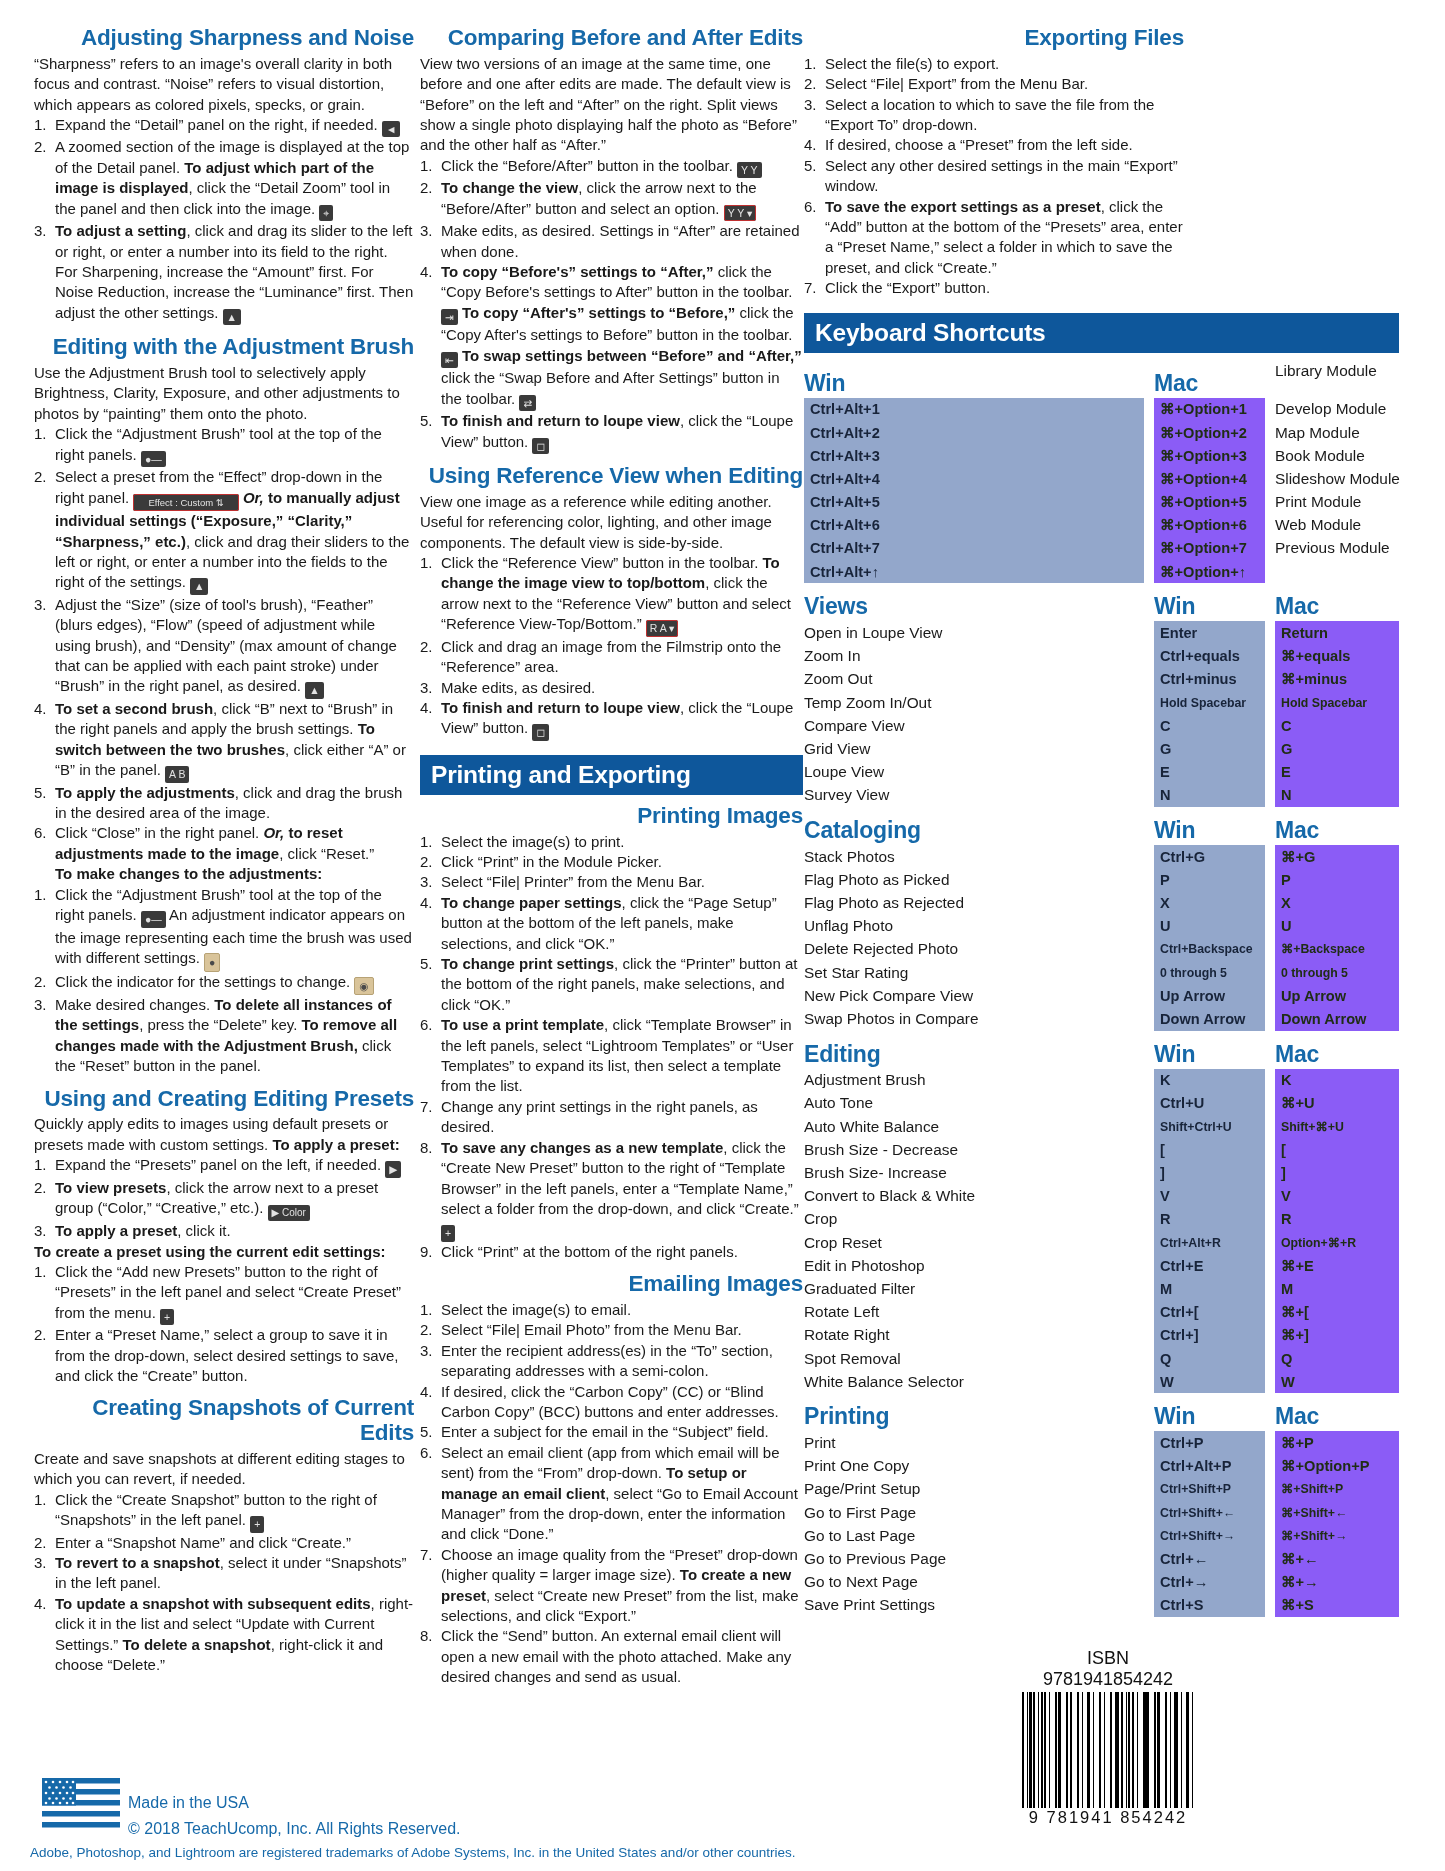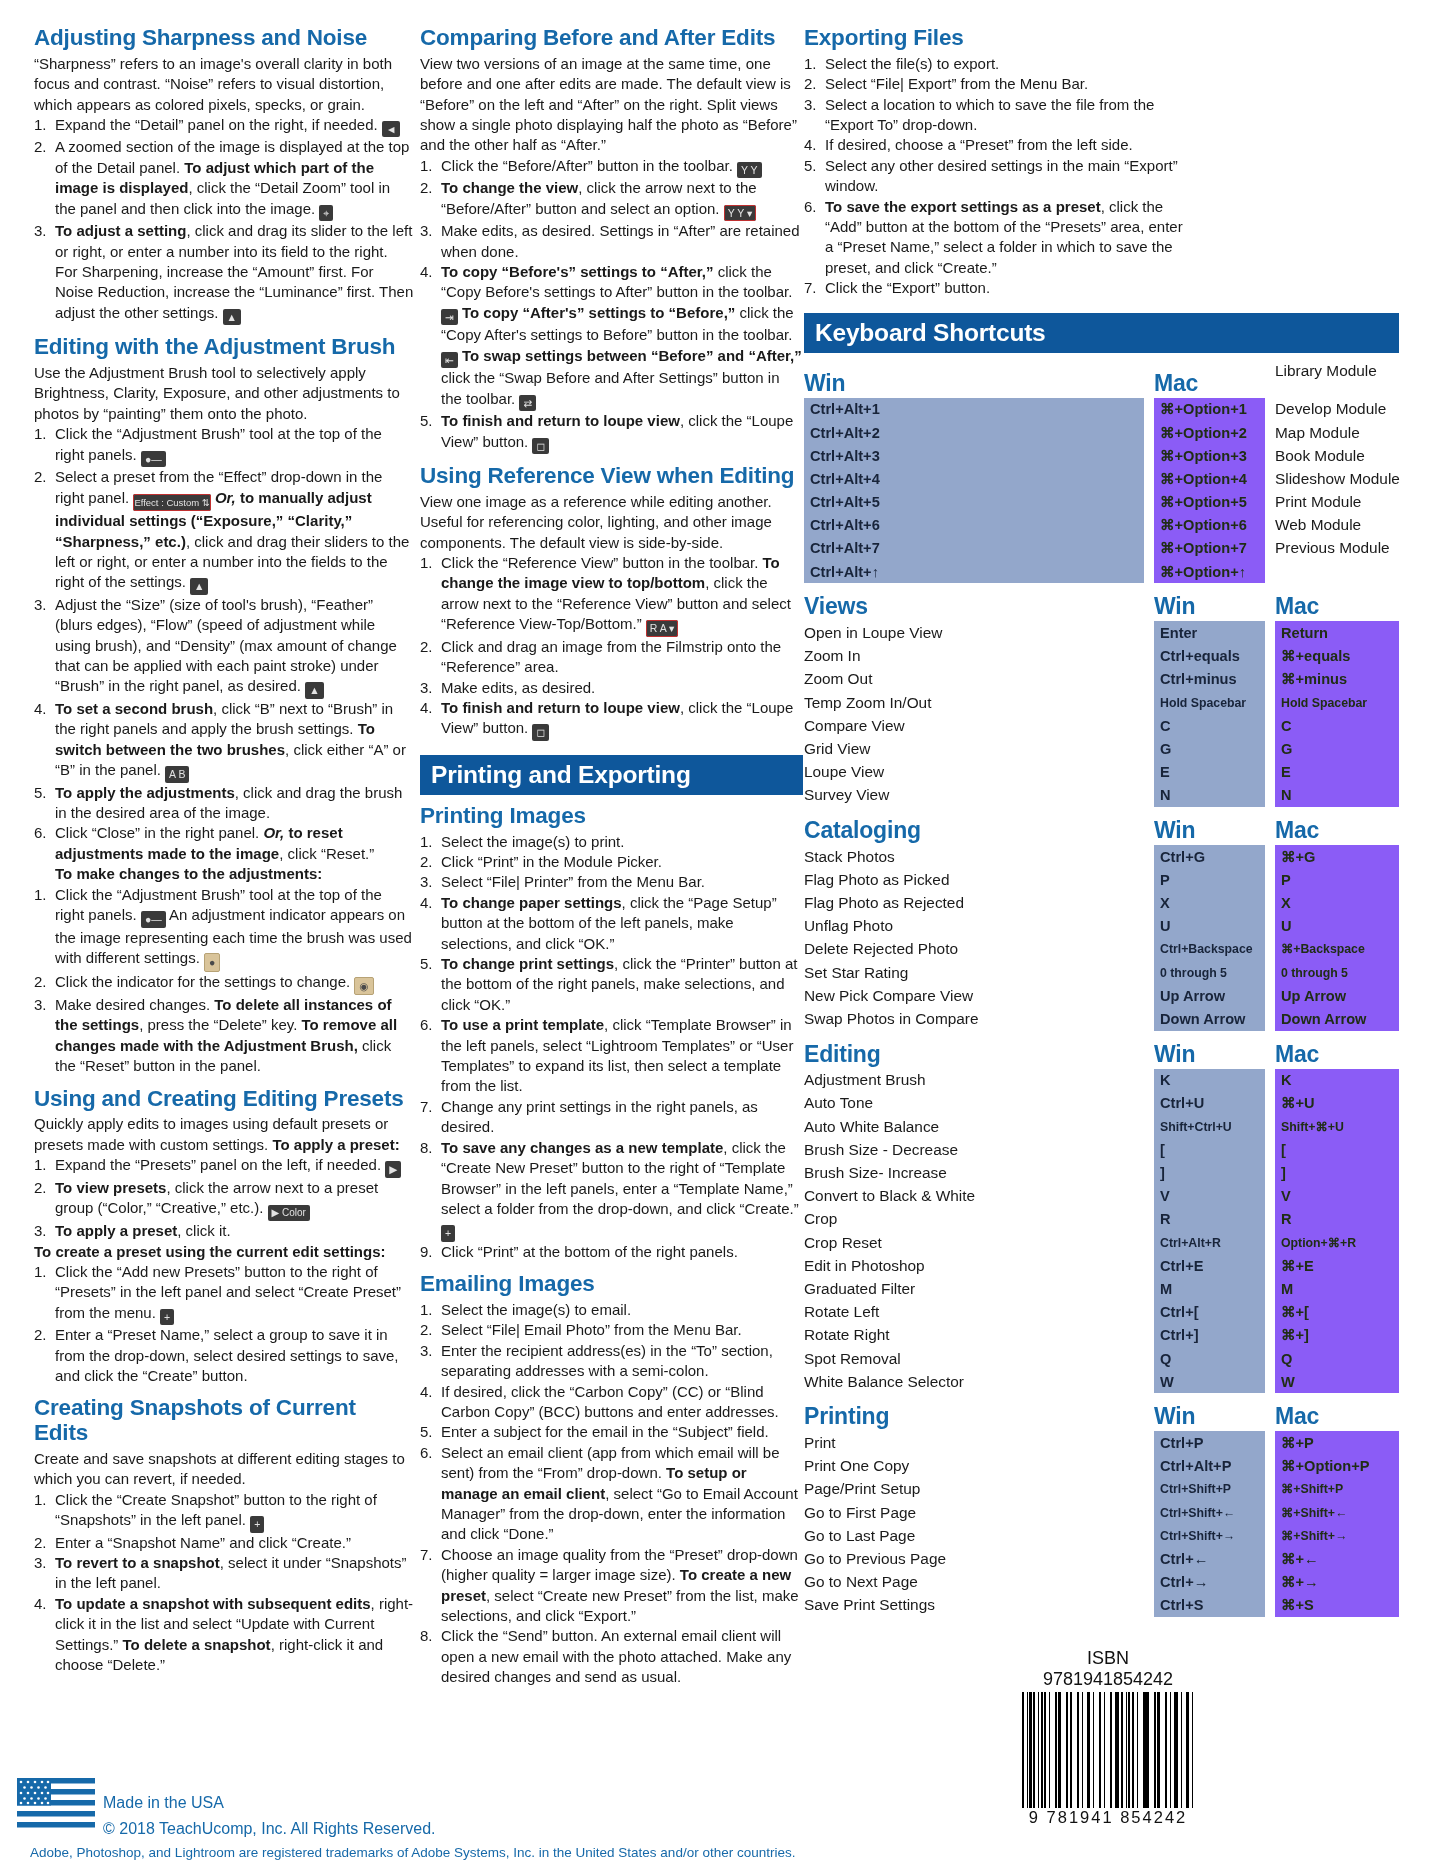--- a/index.html
+++ b/index.html
@@ -8,21 +8,21 @@
     font-family:"Liberation Sans", sans-serif;color:#1a1a1a;overflow:hidden;
   }
   .col{position:absolute;top:26px;}
   #col1{left:34px;width:380px;}
   #col2{left:420px;width:383px;}
   #col3{left:804px;width:595px;}
   .sec{margin-bottom:10px;}
   .sec.narrow{width:380px;}
   h2.stitle{
     color:#1669A9;font-size:22.5px;font-weight:bold;margin:9px 0 3px;
-    letter-spacing:-0.2px;line-height:1.1;
+    letter-spacing:-0.2px;line-height:1.1;text-align:right;
   }
   .sec:first-child h2.stitle{margin-top:0;}
   .intro,.item{font-size:15px;line-height:20.4px;}
   .intro{margin:0;}
   .item{display:flex;}
   .item .num{flex:0 0 21px;width:21px;}
   .item.ind{margin-left:21px;}
   .item .num:empty{display:none;}
   .item .txt{flex:1;}
   .b{font-weight:bold;}
@@ -30,41 +30,41 @@
   .banner{
     background:#0E579B;color:#ffffff;font-weight:bold;font-size:24.5px;
     padding:6px 11px;margin:14px 0 7px;letter-spacing:-0.2px;
   }
   
   .inline-icon{
     display:inline-block;background:#3a3a3a;color:#e3e3e3;font-size:10.5px;
     line-height:1;padding:3px 4px;border-radius:2px;vertical-align:-3px;
     font-weight:normal;font-style:normal;white-space:nowrap;
   }
-  [data-name="effect-custom-dropdown"]{font-size:9.5px;padding:4px 1px;outline:1px solid #c03030;outline-offset:-1px;}
+  [data-name="effect-custom-dropdown"]{font-size:9.5px;padding:4px 15px;outline:1px solid #c03030;outline-offset:-1px;}
   [data-name="adjustment-indicator-icon"],[data-name="adjustment-indicator-active-icon"]{
     background:#d9c49a;color:#4a4a4a;border:1px solid #b7a275;
   }
   [data-name="before-after-arrow-icon"],[data-name="reference-view-arrow-icon"]{outline:1px solid #c03030;outline-offset:-1px;}
   [data-name="preset-group-color-icon"]{font-size:10px;}
   
   .sc-group{display:grid;grid-template-columns:340px 111px 124px;column-gap:10px;}
   .sc-title,.sc-colhead{
     color:#1669A9;font-weight:bold;font-size:23px;align-self:end;
     padding:11px 0 3px;line-height:1.05;letter-spacing:-0.2px;
   }
   .sc-label{font-size:15.4px;line-height:18px;padding:2.6px 0;white-space:nowrap;}
   .sc-win,.sc-mac{
     font-weight:bold;font-size:14.6px;line-height:18px;padding:2.6px 6px;white-space:nowrap;
   }
   .sc-win{background:#93A7CB;color:#18243a;}
   .sc-mac{background:#8b5cf6;color:#202d16;}
   .sc-win.sm,.sc-mac.sm{font-size:12.3px;line-height:20px;padding:1.6px 6px;}
   
-  #madeblock{position:absolute;left:17px;top:1778px;display:flex;justify-content:flex-end;}
+  #madeblock{position:absolute;left:42px;top:1778px;display:flex;justify-content:flex-end;}
   #flag{width:78px;height:50px;}
   #madetext{padding:12px 0 0 8px;color:#1669A9;font-size:16px;line-height:1.6;}
   #trademark{
     position:absolute;left:30px;top:1845px;color:#1669A9;font-size:13.5px;
   }
   
   #barcode{position:absolute;left:1022px;top:1648px;width:172px;text-align:center;}
   #isbn{font-size:18px;color:#111;}
   #stripes{
     height:118px;margin-top:2px;

